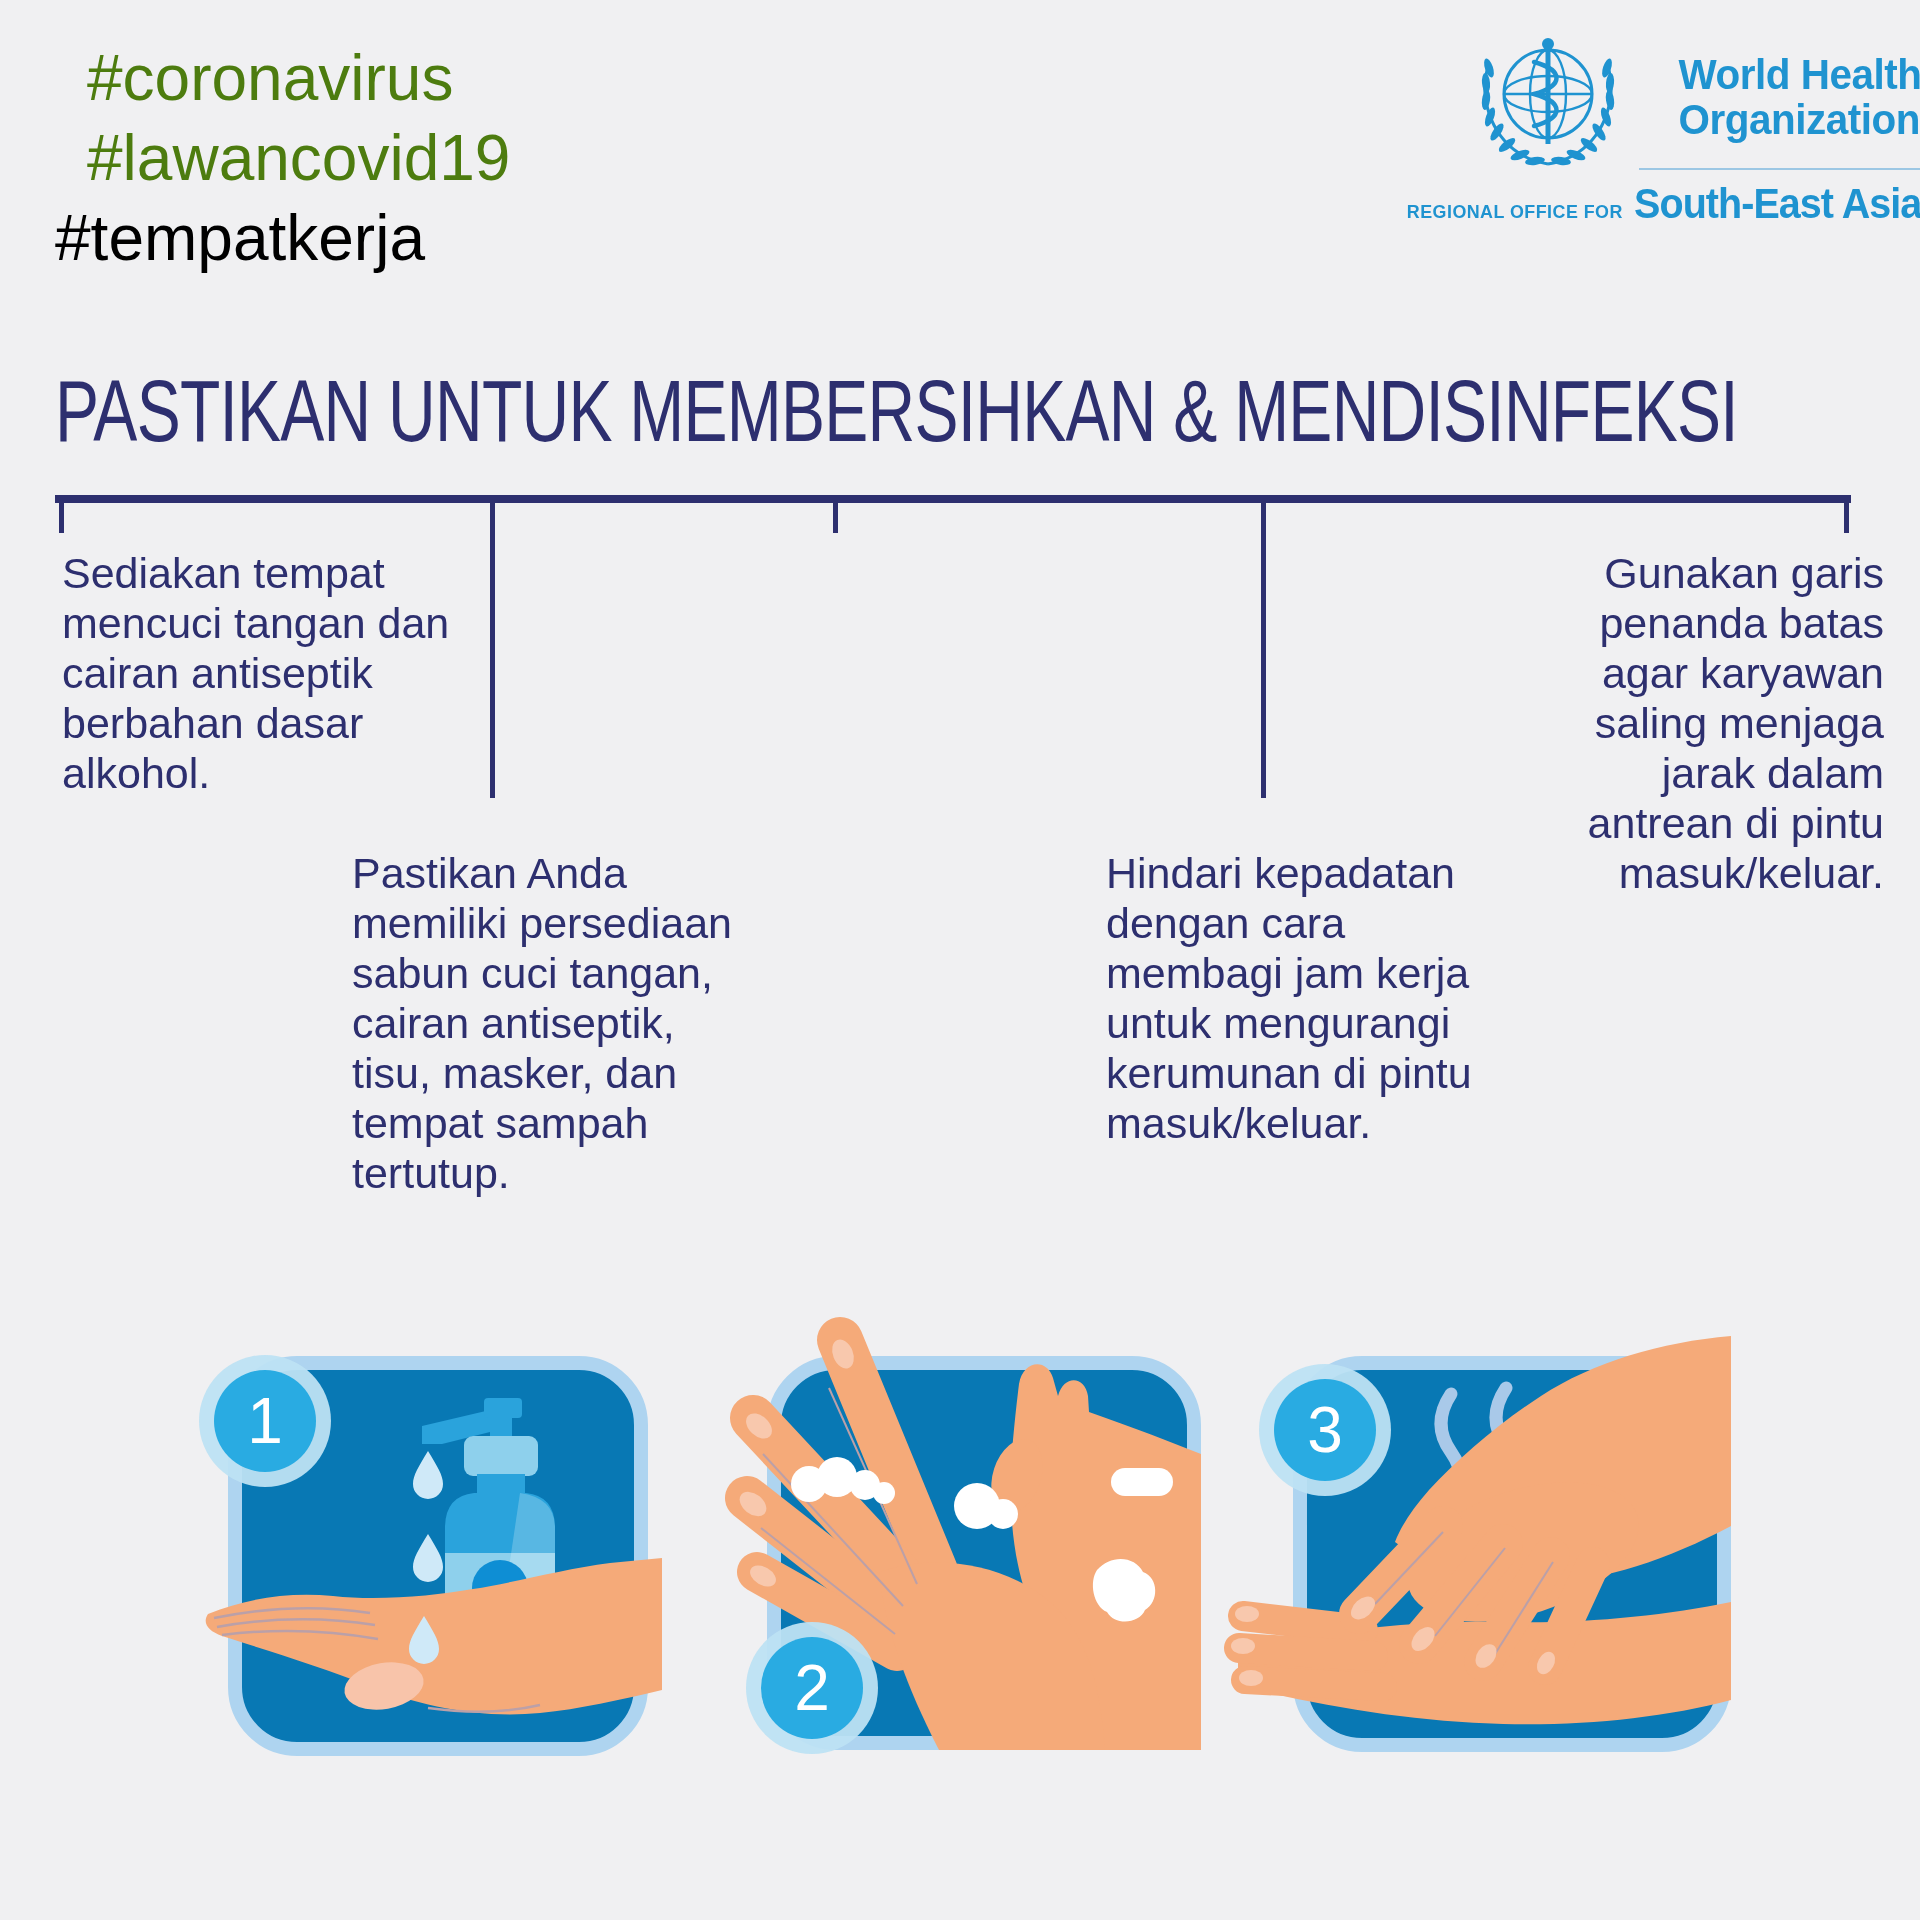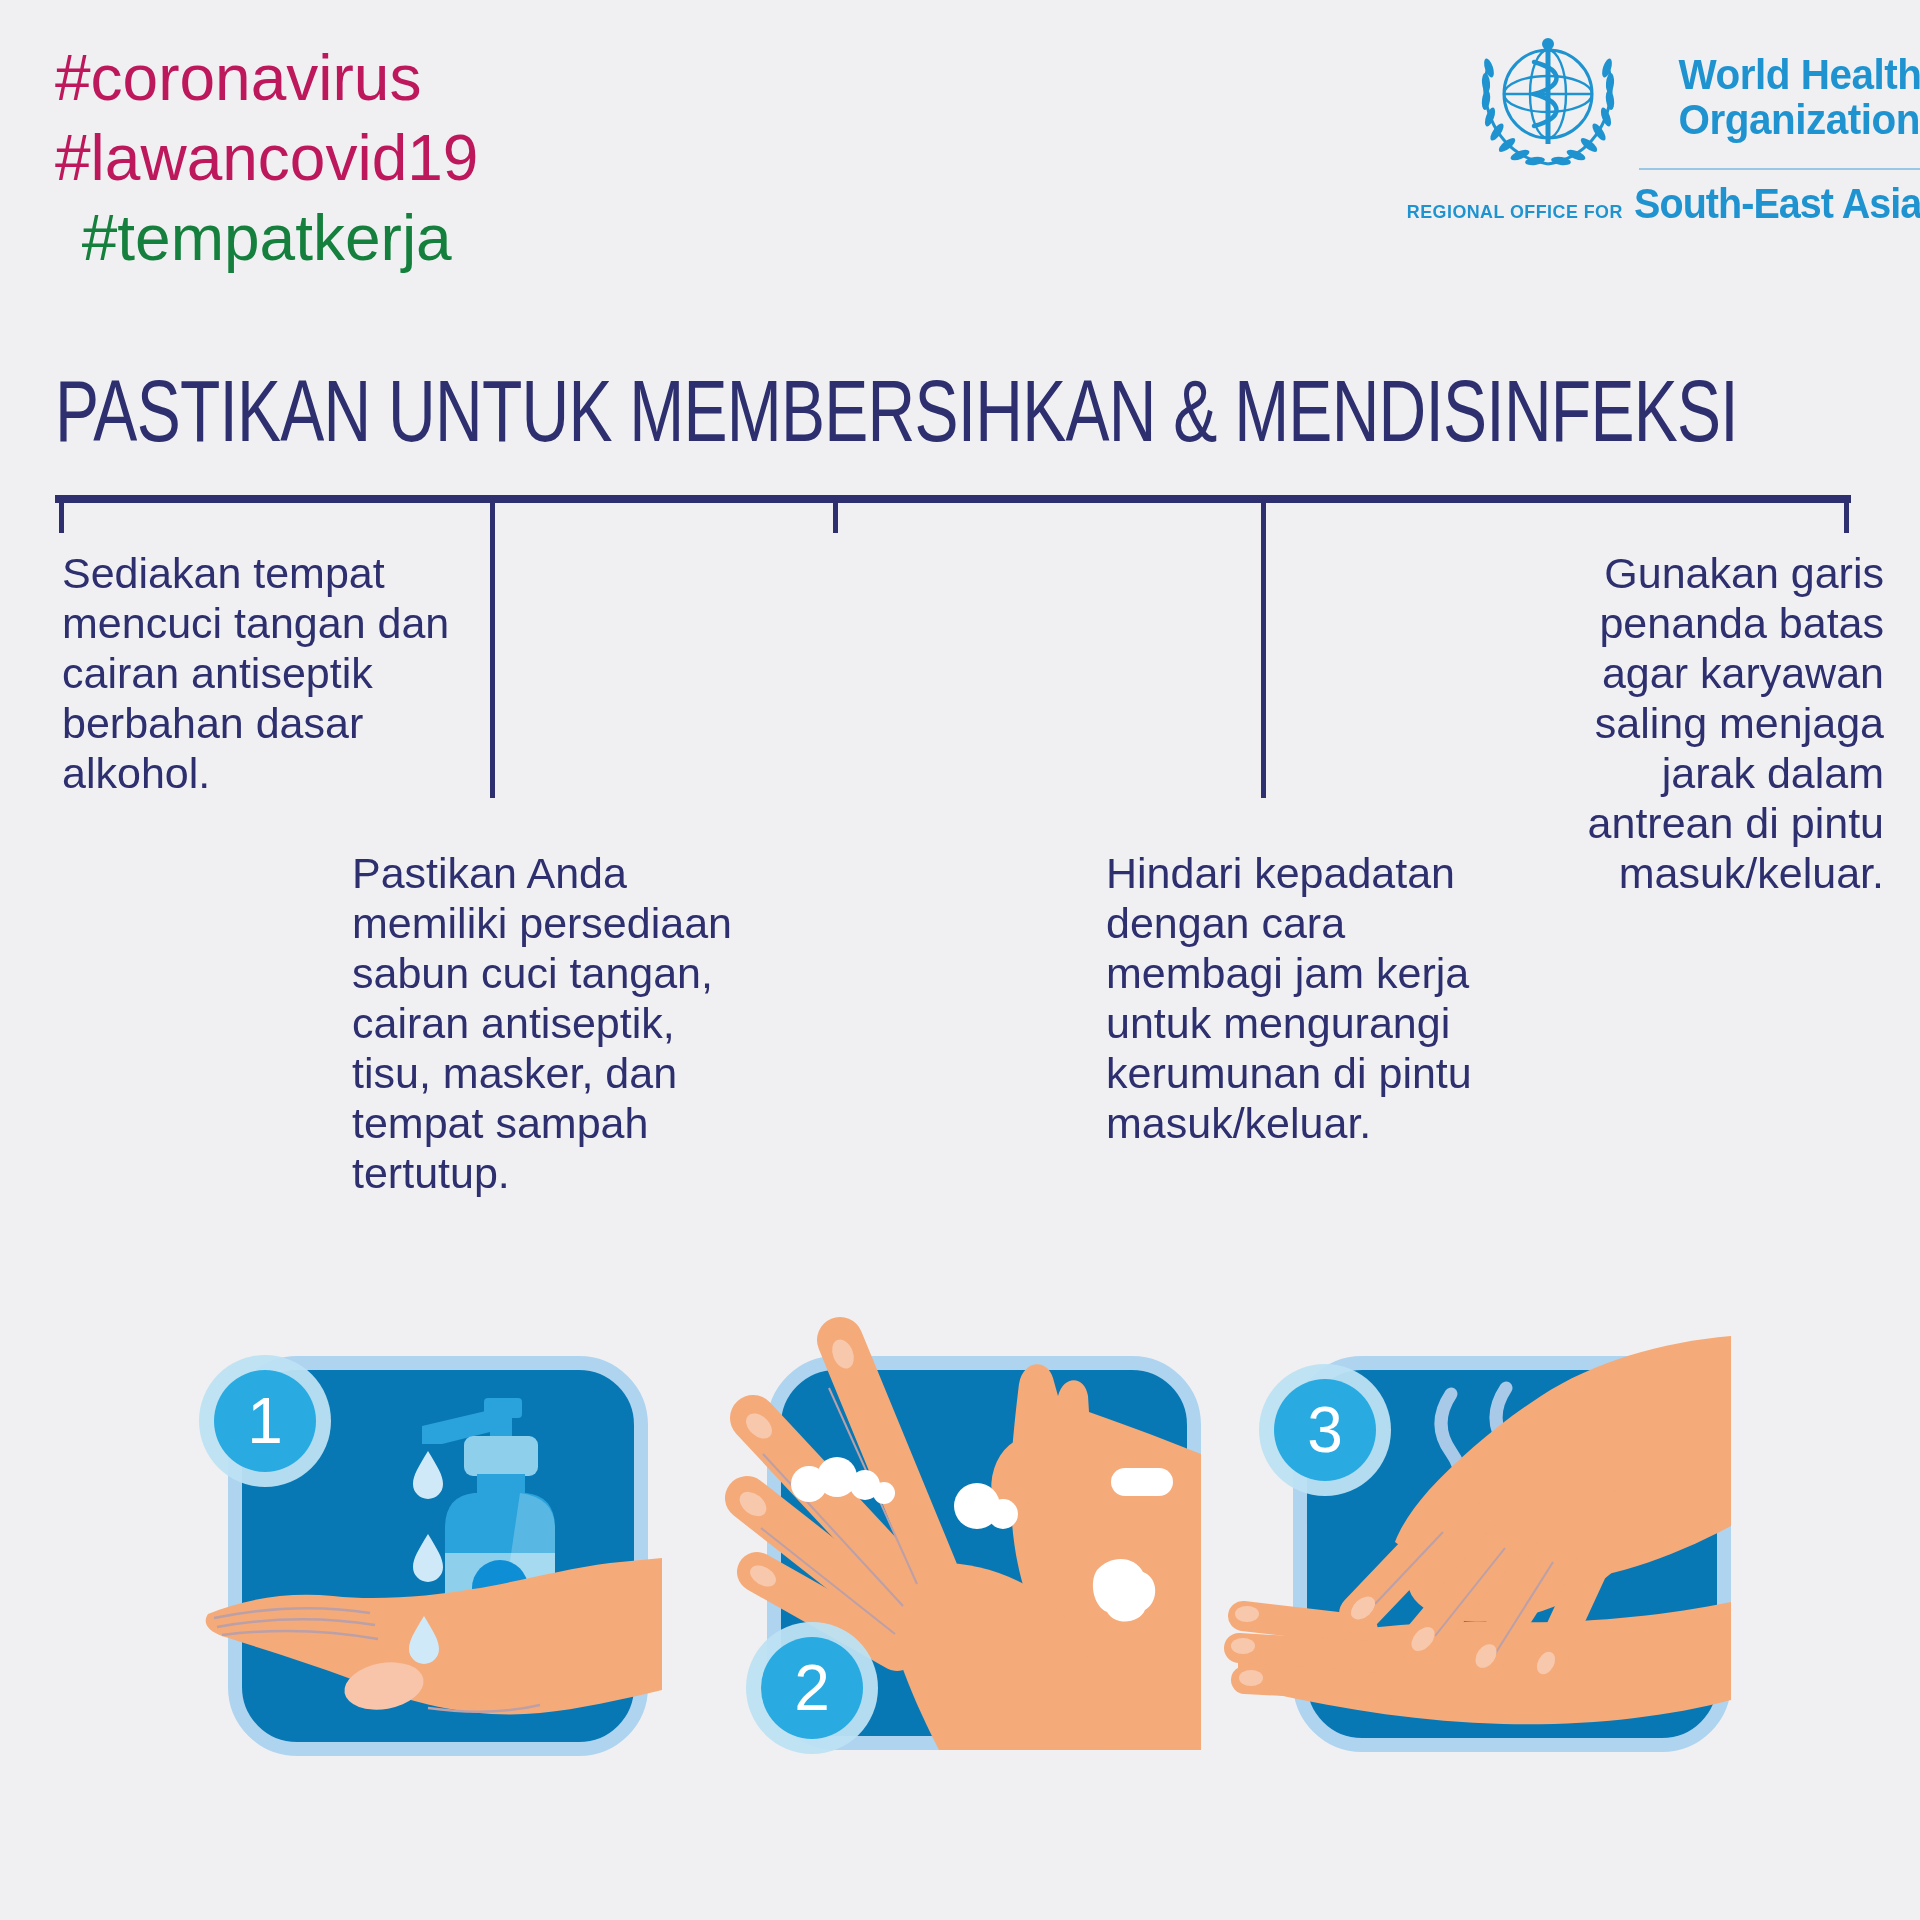--- a/index.html
+++ b/index.html
@@ -9,22 +9,22 @@
     background:#f0f0f2;
     overflow:hidden;
     font-family:"Liberation Sans", sans-serif;
   }
   
   .hashtags{
     position:absolute;left:55px;top:38px;
     font-size:64px;line-height:80px;font-weight:500;
     letter-spacing:0px;
   }
-  .hashtag-navy{color:#be185d;}
-  .hashtag-light{color:#15803d;text-align:center;}
+  .hashtag-navy{color:#4d7c0f;margin-left:32px;}
+  .hashtag-light{color:#000000;}
   .who-logo{position:absolute;left:1457px;top:24px;width:470px;height:220px;}
   .who-emblem{position:absolute;left:10px;top:8px;width:162px;height:152px;}
   .who-wordmark{
     position:absolute;right:6px;top:28px;text-align:left;
     color:#1f93d0;font-weight:bold;font-size:43px;line-height:45px;
     letter-spacing:-0.5px;transform:scaleX(0.94);transform-origin:right top;
   }
   .who-divider{position:absolute;right:6px;top:144px;width:282px;height:2px;background:#9cc7e4;}
   .who-office{
     position:absolute;right:6px;top:156px;

